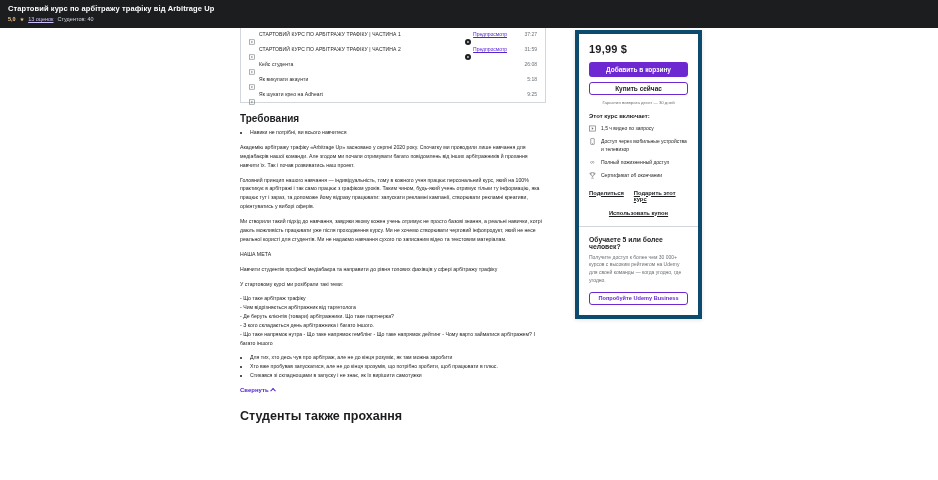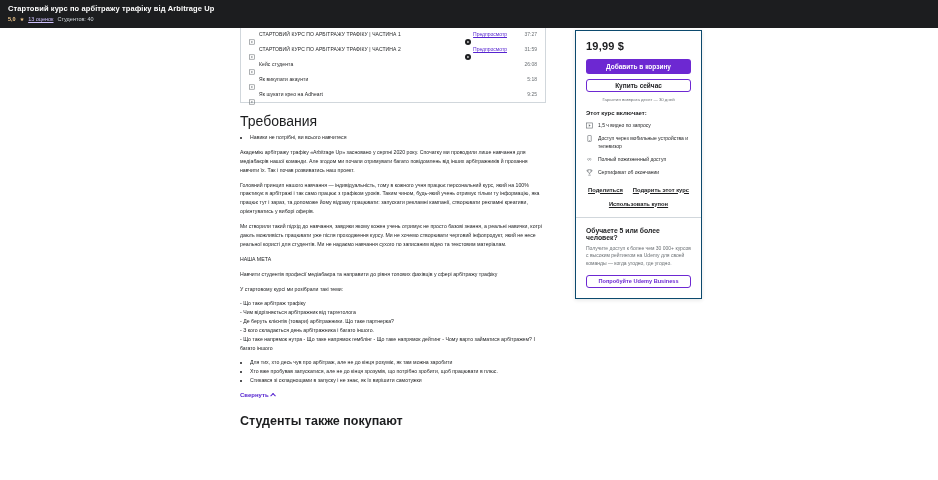--- a/index.html
+++ b/index.html
@@ -22,40 +22,40 @@
 
   .curriculum { border:1px solid #d1d7dc; background:#fff; }
   .cur-row { display:flex; align-items:center; gap:4px; padding:4.6px 8px; cursor:pointer; }
   .cur-row .lec-title { flex:1; font-size:5px; color:#1c1d1f; letter-spacing:.1px;
     white-space:nowrap; overflow:hidden; }
   .cur-row .preview { display:flex; align-items:center; gap:2px; }
   .preview a { font-size:5px; color:#5624d0; text-decoration:underline; cursor:pointer; }
   .cur-row .dur { width:26px; text-align:right; font-size:5px; color:#6a6f73; }
   .icon-6 { width:6px; height:6px; flex:0 0 auto; display:inline-block; }
 
-  .sec-heading { font-size:14px; font-weight:normal; color:#1c1d1f; margin-top:10px; }
+  .sec-heading { font-size:10px; font-weight:bold; color:#1c1d1f; margin-top:10px; }
   ul.dots { margin:4px 0 0 10px; }
   ul.dots li { font-size:5.2px; line-height:1.75; color:#1c1d1f; }
 
   .desc p { font-size:5.2px; line-height:1.7; color:#1c1d1f; margin-top:6px; }
   .desc .mission { margin-top:7px; }
   .topic-line { font-size:5.2px; line-height:1.75; color:#1c1d1f; }
   .topics { margin-top:5px; }
 
   .collapse { margin-top:7px; display:flex; align-items:center; gap:3px;
     color:#5624d0; font-size:6px; font-weight:bold; cursor:pointer; }
   .chev-up { width:3.5px; height:3.5px; border-left:1.1px solid #5624d0;
     border-top:1.1px solid #5624d0; transform:rotate(45deg) translateY(1px);
     display:inline-block; }
 
   .also-buy { font-size:12.5px; font-weight:bold; margin-top:16px; }
 
   
   .card { position:absolute; left:575px; top:30px; width:127px; background:#fff;
-    border:1px solid #0c4a6e; box-shadow:0 1px 4px rgba(28,29,31,.12);
+    border:4px solid #0c4a6e; box-shadow:0 1px 4px rgba(28,29,31,.12);
     padding:9px 10px 10px 10px; z-index:4; }
   .price { font-size:11px; font-weight:bold; letter-spacing:.2px; }
   .btn { display:block; width:100%; text-align:center; border-radius:3px;
     font-weight:bold; cursor:pointer; font-family:inherit; }
   .btn-cart { margin-top:7px; height:15px; line-height:15px; background:#6d28d2;
     color:#fff; border:none; font-size:6.5px; }
   .btn-buy { margin-top:5px; height:13px; line-height:11px; background:#fff;
     color:#1c1d1f; border:1px solid #6d28d2; font-size:6.5px; }
   .guarantee { margin-top:5px; text-align:center; font-size:4.3px; color:#6a6f73; }
 
@@ -194,21 +194,21 @@
       <li data-bind="audience.items.0">Для тих, хто десь чув про арбітраж, але не до кінця розуміє, як там можна заробити</li>
       <li data-bind="audience.items.1">Хто вже пробував запускатися, але не до кінця зрозумів, що потрібно зробити, щоб працювати в плюс.</li>
       <li data-bind="audience.items.2">Стикався зі складнощами в запуску і не знає, як їх вирішити самотужки</li>
     </ul>
 
     <div class="collapse">
       <span data-bind="collapse_label">Свернуть</span>
       <span class="chev-up"></span>
     </div>
 
-    <div class="also-buy" data-bind="also_buy_heading">Студенты также покупают</div>
+    <div class="also-buy" data-bind="also_buy_heading">Студенты также прохання</div>
   </div>
 
   <div class="card">
     <div class="price" data-bind="sidebar.price">19,99 $</div>
     <button class="btn btn-cart" data-bind="sidebar.add_to_cart">Добавить в корзину</button>
     <button class="btn btn-buy" data-bind="sidebar.buy_now">Купить сейчас</button>
     <div class="guarantee" data-bind="sidebar.guarantee">Гарантия возврата денег — 30 дней</div>
 
     <div class="inc-heading" data-bind="sidebar.includes_heading">Этот курс включает:</div>
 

